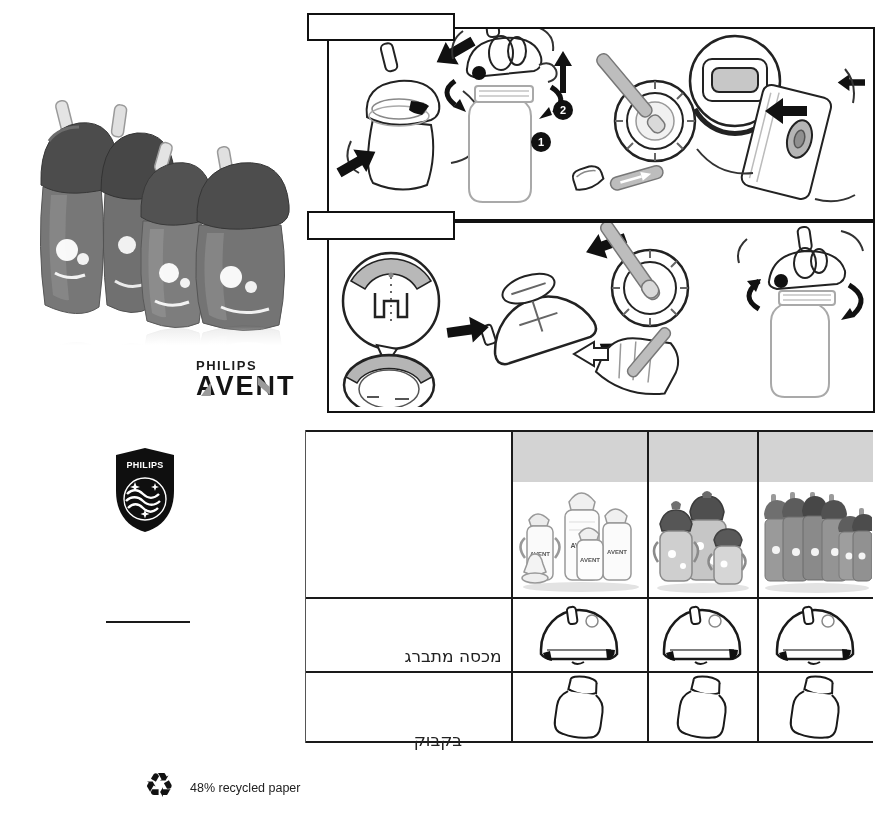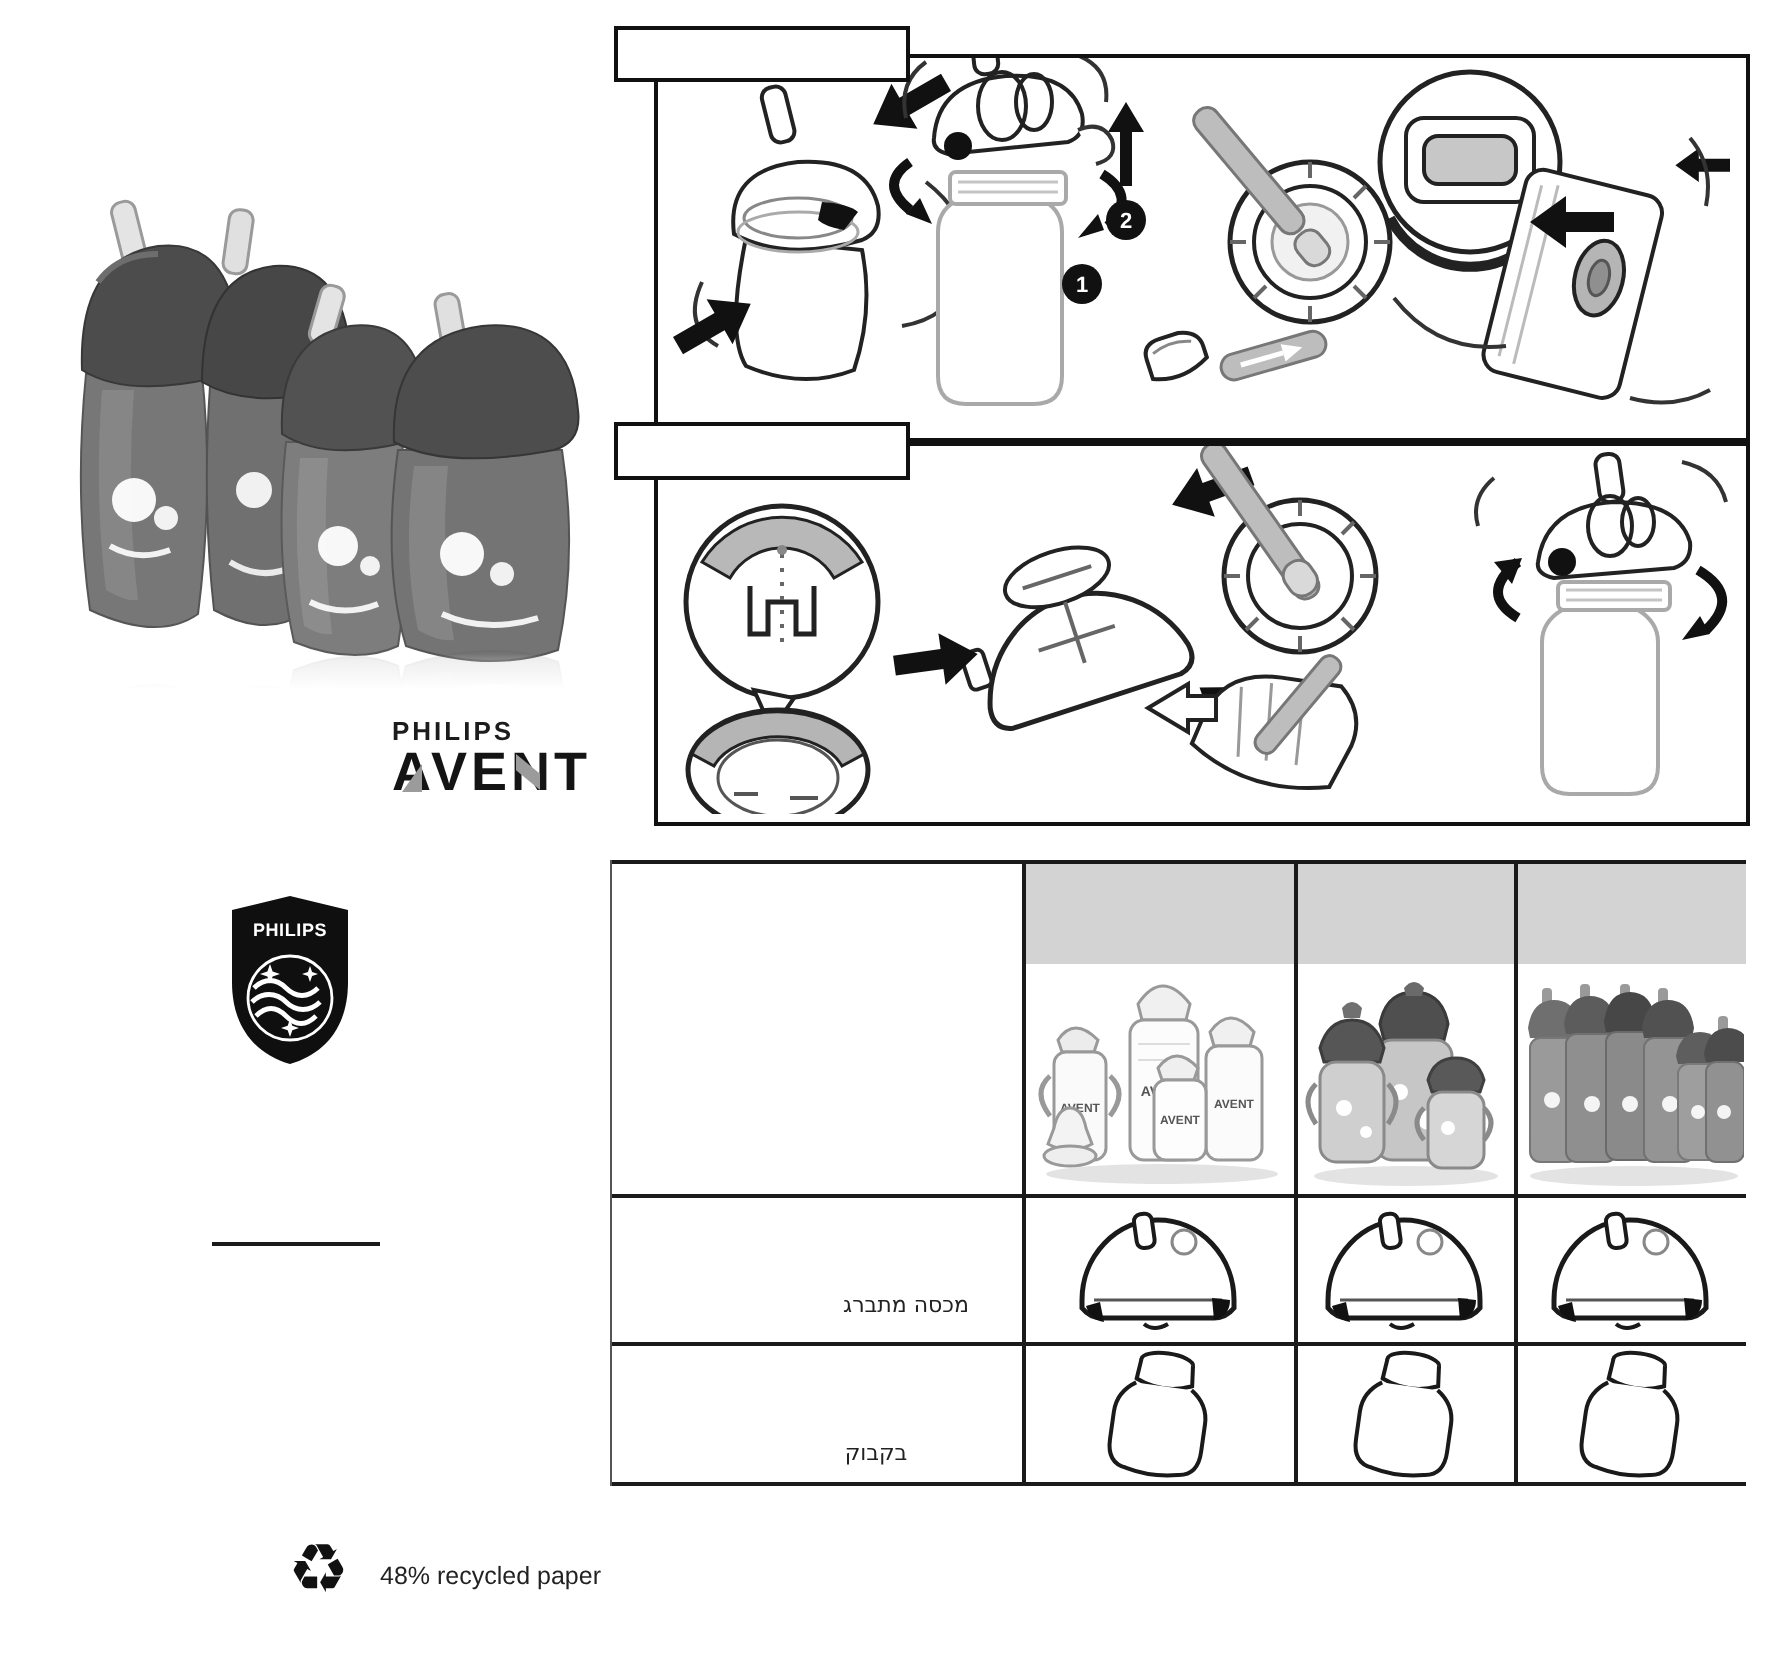--- a/index.html
+++ b/index.html
@@ -13,21 +13,21 @@
   .acc1{left:5px;top:9px;width:10px;height:14px;clip-path:polygon(100% 0,100% 100%,0 100%);}
   .acc2{left:62px;top:4px;width:12px;height:18px;clip-path:polygon(0 0,100% 55%,100% 100%,0 45%);}
   
   .sec-outline{border:2px solid #111;background:transparent;}
   .label-box{border:2px solid #111;background:#fff;z-index:5;}
   
   #comp-table{left:305px;top:430px;width:568px;height:313px;}
   .hline{position:absolute;left:0;width:568px;height:2px;background:#1a1a1a;}
   .vline{position:absolute;top:0;width:2px;height:313px;background:#1a1a1a;}
   .gray-cell{position:absolute;top:2px;height:50px;background:#d3d3d3;}
-  .heb{font-family:"DejaVu Sans",sans-serif;font-size:11px;color:#222;text-align:center;}
+  .heb{font-family:"DejaVu Sans",sans-serif;font-size:17px;color:#222;text-align:center;}
   .recycle-glyph{font-family:"DejaVu Sans",sans-serif;font-size:34px;line-height:1;color:#111;}
   .recycle-text{font-size:12.5px;color:#222;}
   svg{display:block;}
   text{font-family:"Liberation Sans",sans-serif;}
 </style>
 </head>
 <body>
 
 <div id="page">
 
@@ -420,21 +420,21 @@
       <path d="M7,46 a38,40 0 0 1 76,0 v4 q-4,5 -10,5 h-56 q-6,0 -10,-5 z" fill="#fff" stroke="#1a1a1a" stroke-width="2.5"></path>
       <path d="M13,46 h64" stroke="#555" stroke-width="1.5"></path>
       <path d="M9,49 q2,7 9,8 l-2,-10 z M81,46 q0,8 -8,10 l-1,-11 z" fill="#111"></path>
       <g transform="translate(38,14) rotate(-8)">
           <rect x="-4" y="-11" width="9" height="17" rx="3.5" fill="#fff" stroke="#1a1a1a" stroke-width="2"></rect>
         </g>
       <circle cx="58" cy="17" r="6" fill="none" stroke="#888" stroke-width="1.5"></circle>
       <path d="M38,58 q5,4 12,0" stroke="#1a1a1a" stroke-width="2" fill="none"></path>
     </svg>
 
-    <div class="abs heb" style="left:100px;top:290px;width:66px" dir="rtl">בקבוק</div>
+    <div class="abs heb" style="left:100px;top:300px;width:66px" dir="rtl">בקבוק</div>
 
     <svg class="abs" style="left:245px;top:244px" width="60" height="66" viewBox="0 0 60 66">
       <g transform="rotate(8 30 33)">
         <ellipse cx="30" cy="7" rx="13" ry="4.5" fill="#fff" stroke="#1a1a1a" stroke-width="2"></ellipse>
         <path d="M17,7 l-1,10 q14,6 28,0 l-1,-10" fill="#fff" stroke="#1a1a1a" stroke-width="2"></path>
         <path d="M16,17 q14,7 28,0" fill="none" stroke="#1a1a1a" stroke-width="1.5"></path>
         <path d="M16,19 q-9,6 -9,16 v14 q0,12 10,13 q13,3 26,0 q10,-1 10,-13 v-14 q0,-10 -9,-16" fill="#fff" stroke="#1a1a1a" stroke-width="2"></path>
       </g>
     </svg>
     <svg class="abs" style="left:368px;top:244px" width="60" height="66" viewBox="0 0 60 66">

